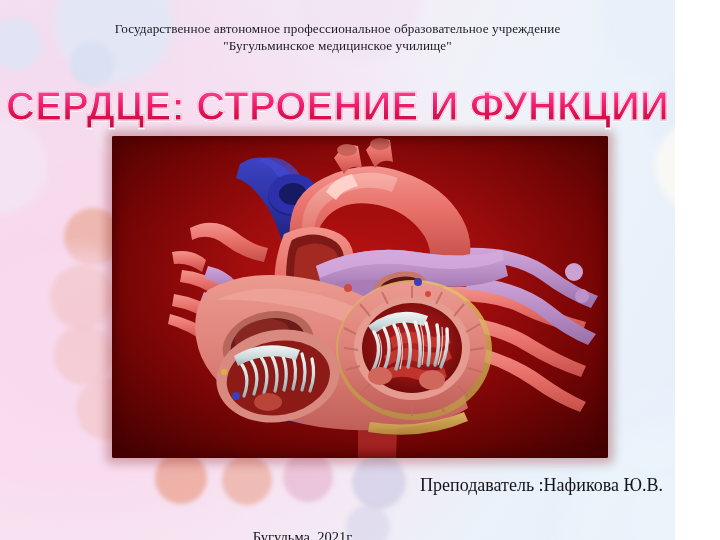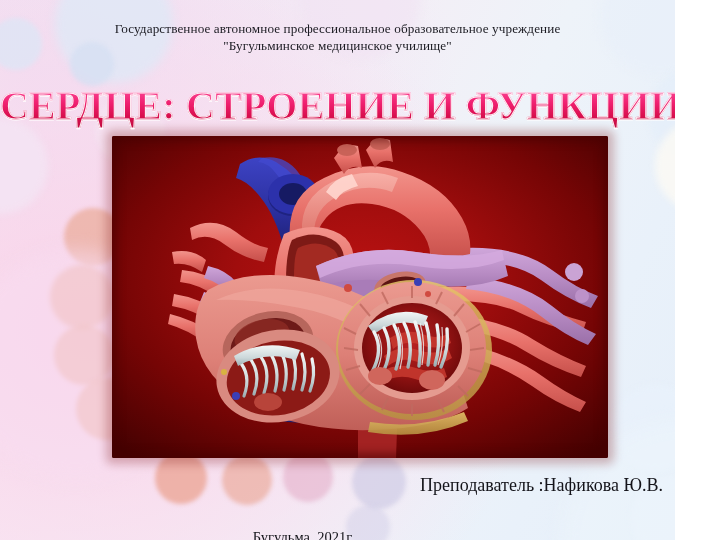--- a/index.html
+++ b/index.html
@@ -45,21 +45,21 @@
   .title-wrap {
     position: absolute;
     left: 0;
     right: 0;
     top: 84px;
     text-align: center;
     z-index: 6;
   }
   .title {
     display: inline-block;
-    font-family: Liberation Serif, serif;
+    font-family: Liberation Sans, sans-serif;
     font-weight: bold;
     font-size: 40px;
     line-height: 44px;
     letter-spacing: 0.2px;
     background: linear-gradient(180deg,
         #ff5fa6 0%,
         #f93f8e 18%,
         #ef1f6e 45%,
         #d9104f 72%,
         #c20c42 100%);

